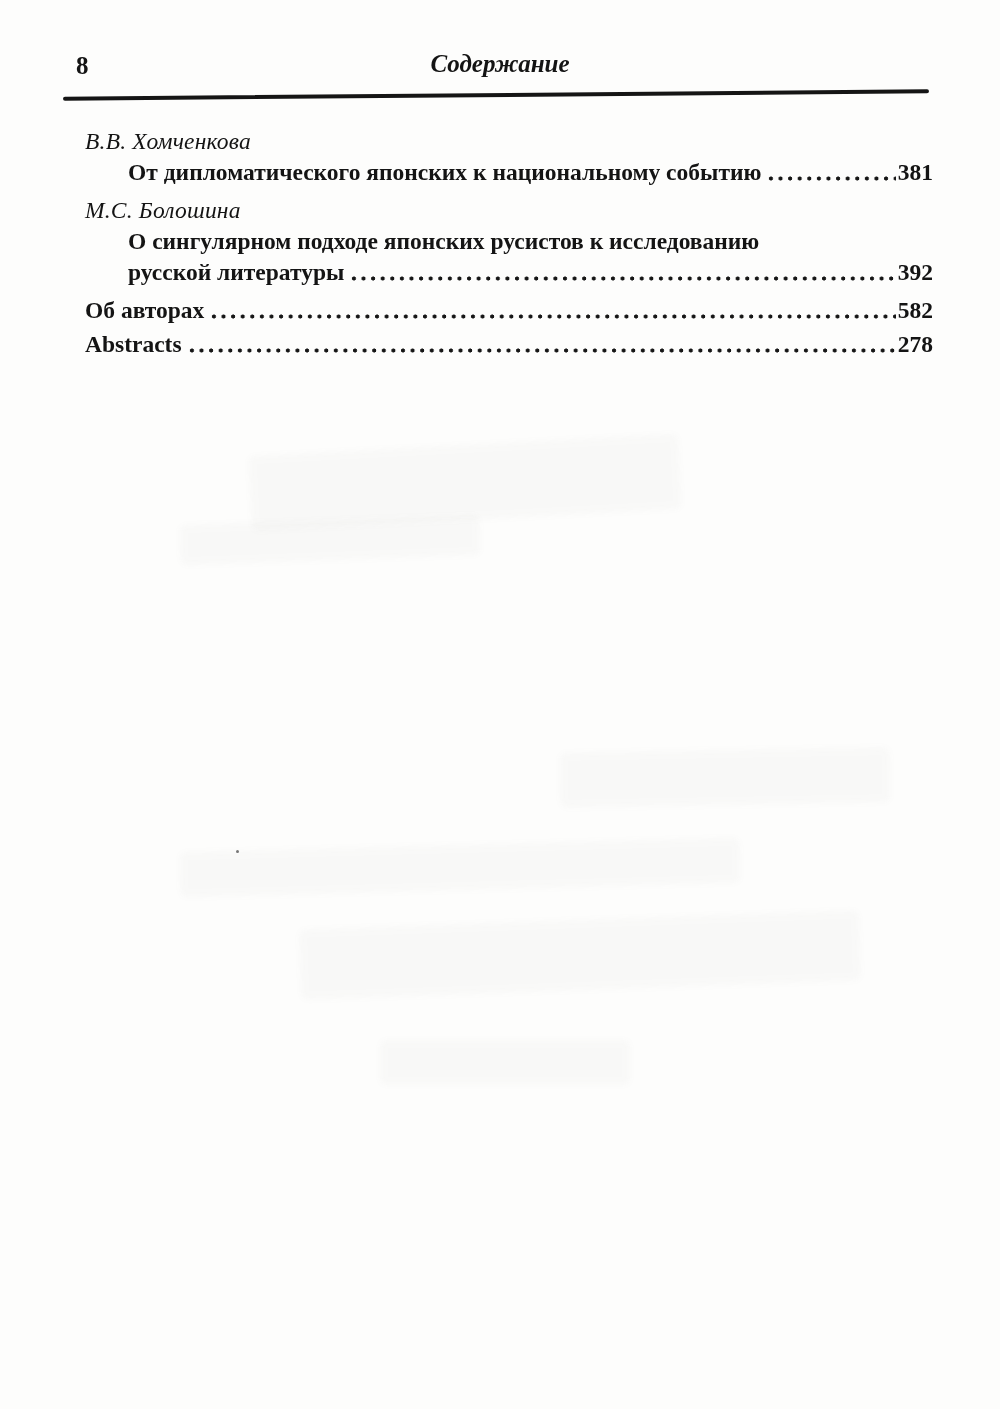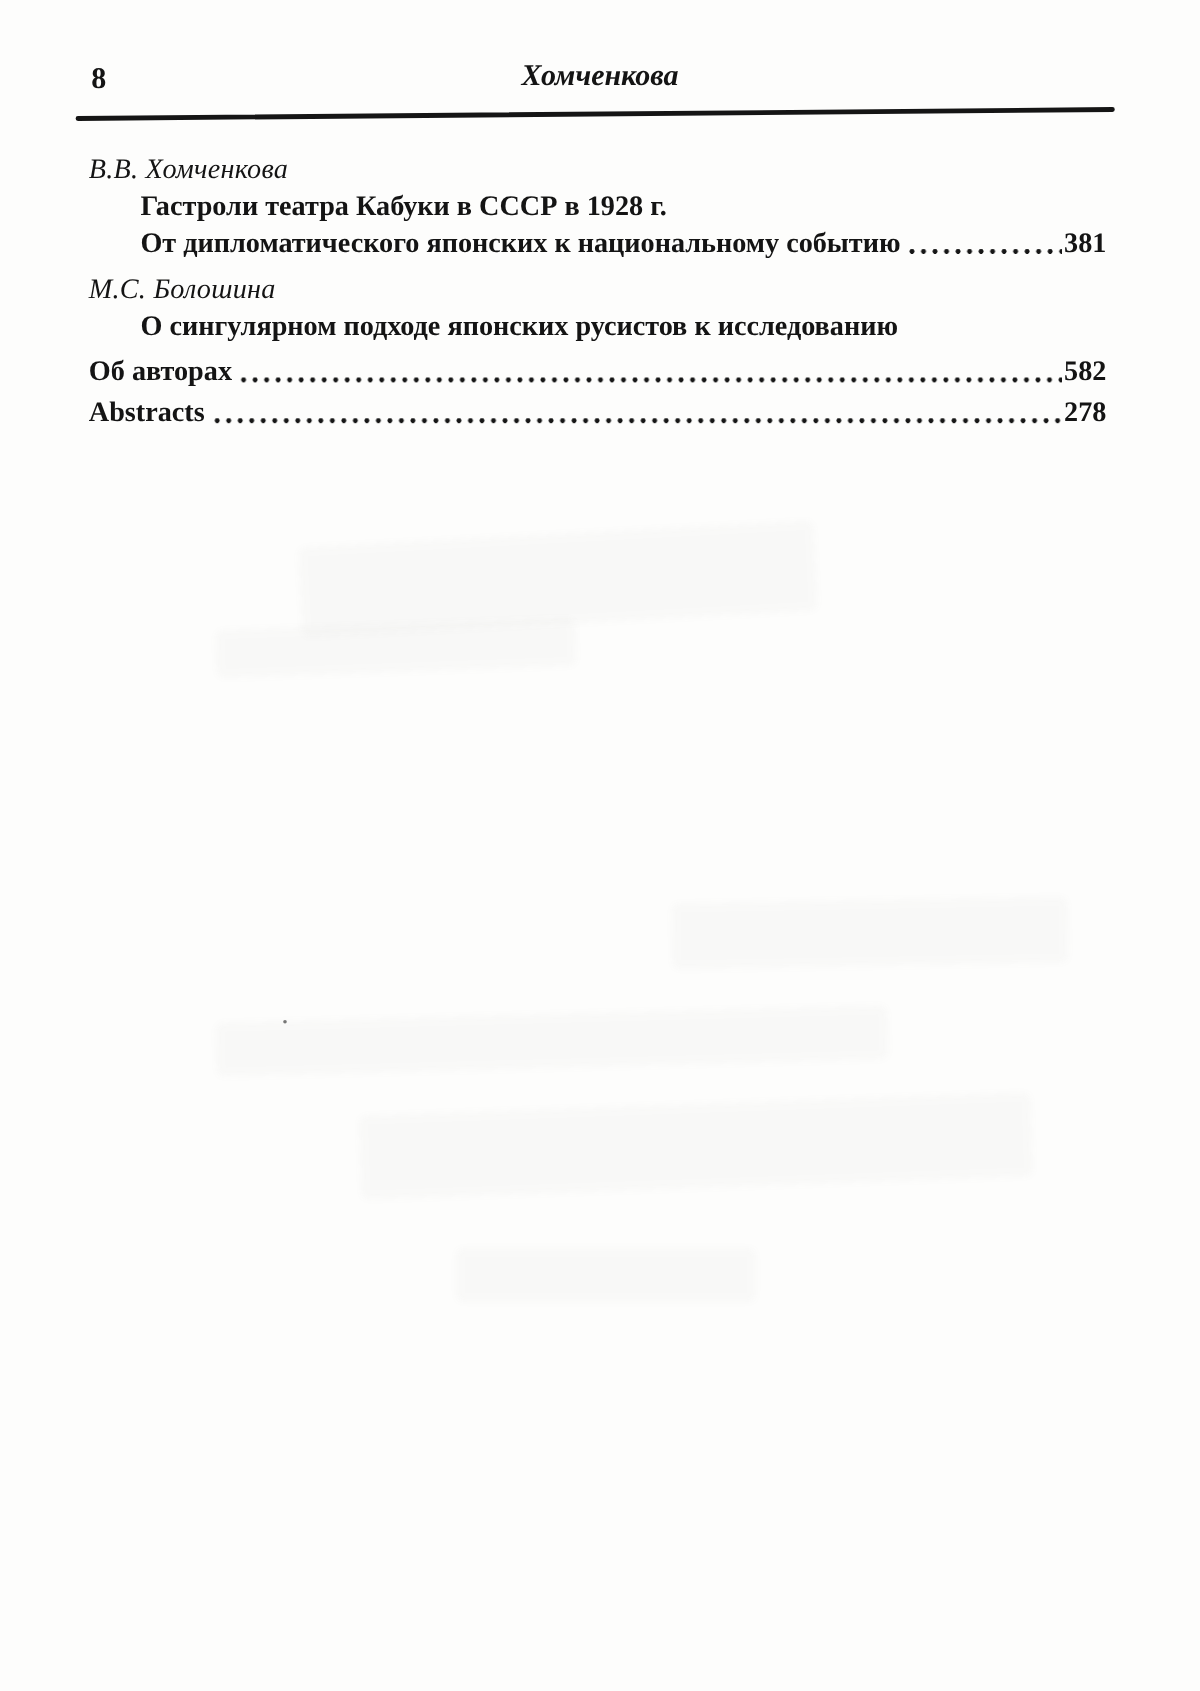--- a/index.html
+++ b/index.html
@@ -28,21 +28,21 @@
   }
   .header-rule {
     position: absolute; top: 93px; left: 63px;
     width: 866px; height: 3.5px;
     background: #151515;
     transform: rotate(-0.5deg);
     border-radius: 2px;
   }
   
   .toc {
-    position: absolute; top: 126px; left: 74px;
+    position: absolute; top: 126px; left: 85px;
     width: 848px;
     font-size: 23.5px; line-height: 31px;
   }
   .entry { margin-bottom: 7px; }
   .author {
     font-style: italic; font-weight: 400;
     letter-spacing: 0.2px;
   }
   .tline { font-weight: 700; }
   .indent { padding-left: 43px; }
@@ -71,38 +71,42 @@
     width: 3px; height: 3px; border-radius: 50%;
     background: #4a4a4a; opacity: 0.75;
   }
 </style>
 </head>
 <body>
 
 <div class="page">
 
   <div class="folio">8</div>
-  <div class="running-title">Хомченкова</div>
+  <div class="running-title">Содержание</div>
   <div class="header-rule"></div>
 
   <div class="toc">
 
     <div class="entry">
       <div class="author">В.В. Хомченкова</div>
-      <div class="tline indent">Гастроли театра Кабуки в СССР в 1928 г.</div>
       <div class="row indent">
         <span class="tline">От дипломатического японских к национальному событию</span>
         <span class="leader"></span>
         <span class="pagenum">381</span>
       </div>
     </div>
 
     <div class="entry">
       <div class="author">М.С. Болошина</div>
       <div class="tline indent">О сингулярном подходе японских русистов к исследованию</div>
+      <div class="row indent">
+        <span class="tline">русской литературы</span>
+        <span class="leader"></span>
+        <span class="pagenum">392</span>
+      </div>
     </div>
 
     <div class="row standalone">
       <span class="tline">Об авторах</span>
       <span class="leader"></span>
       <span class="pagenum">582</span>
     </div>
 
     <div class="row standalone">
       <span class="tline">Abstracts</span>

